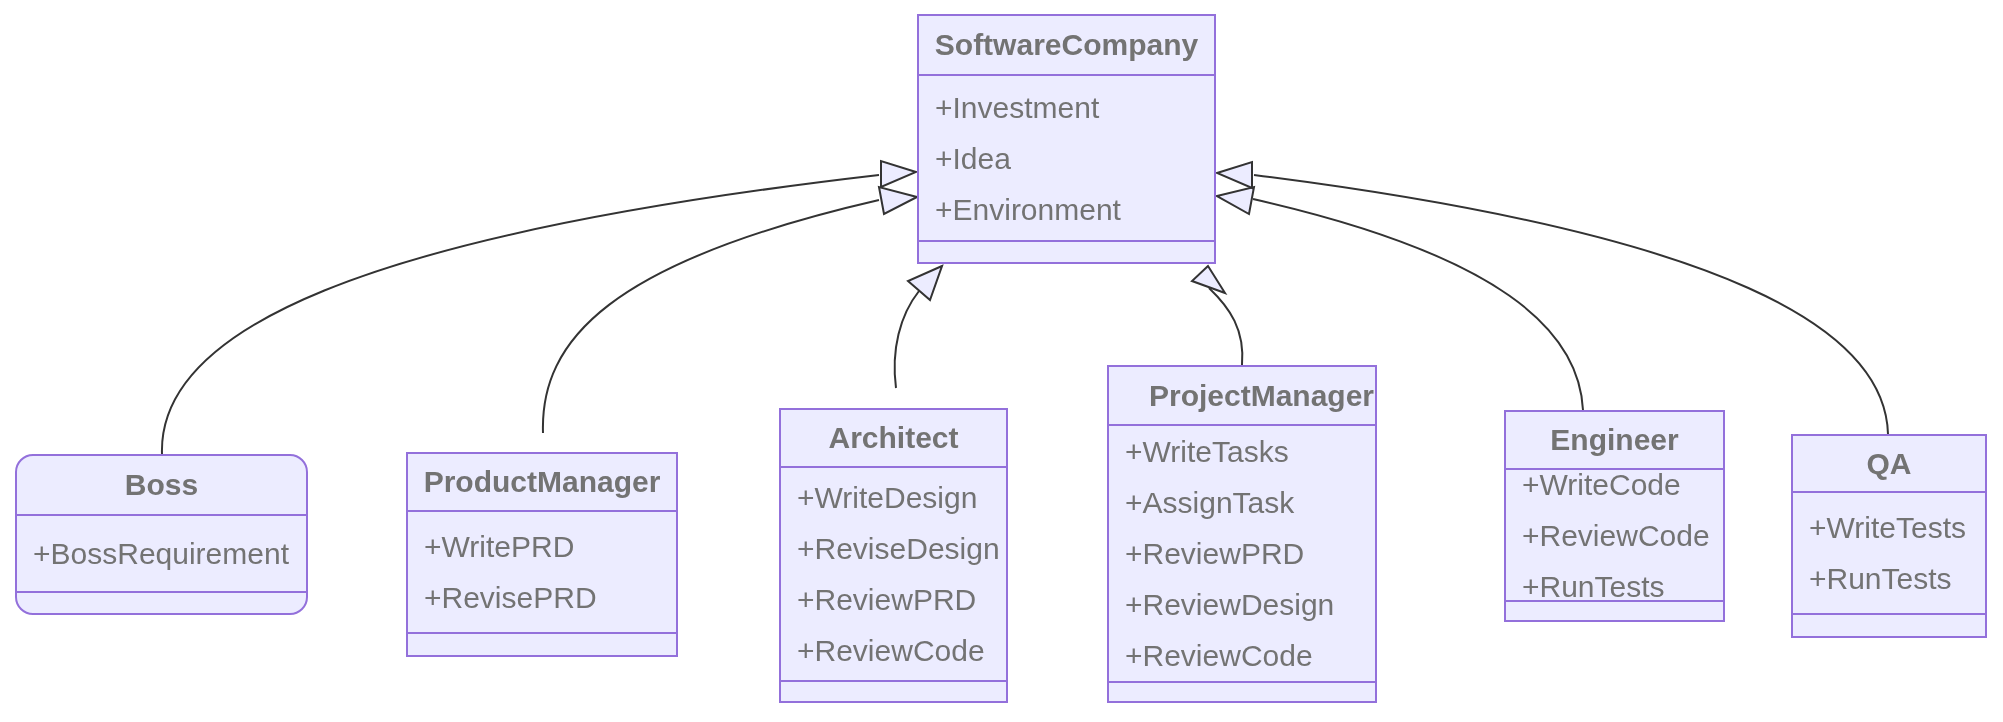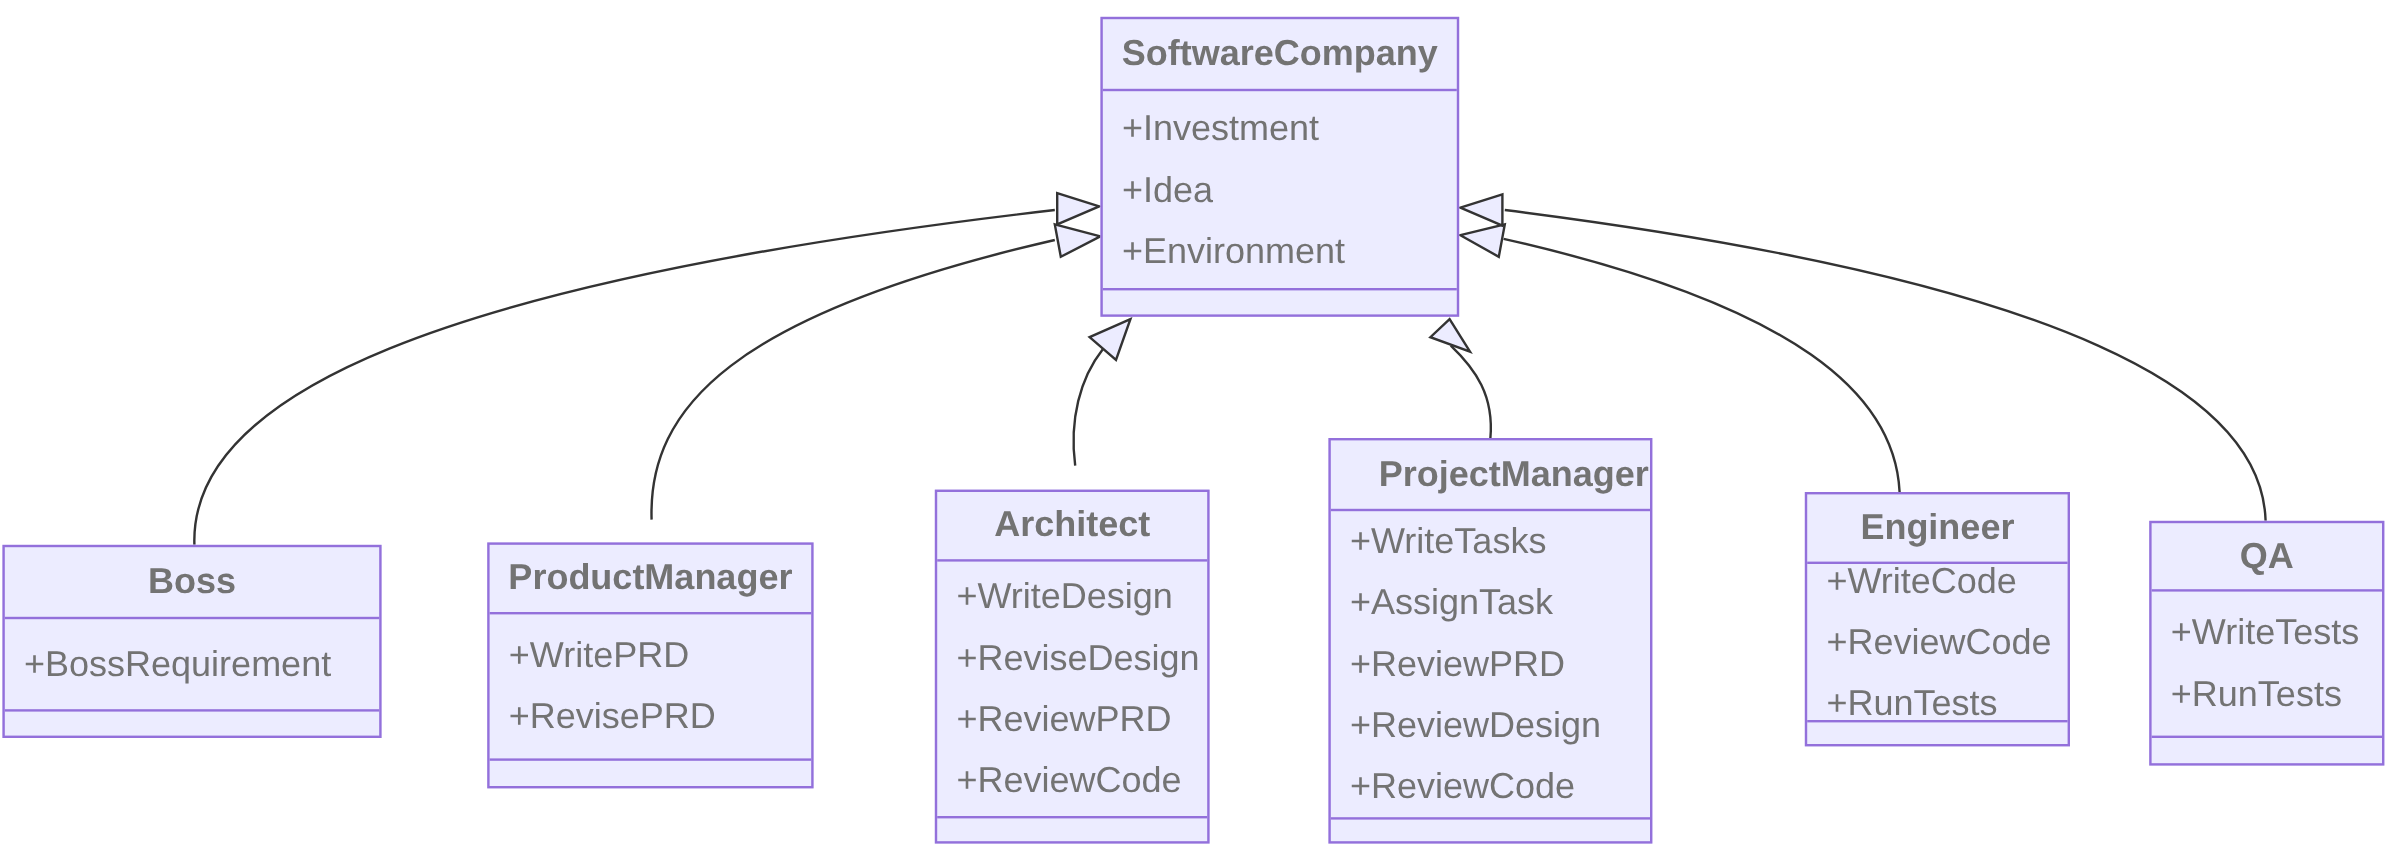--- a/index.html
+++ b/index.html
@@ -91,21 +91,21 @@
   <div class="uml-class" style="left:917px; top:14px; width:299px; height:250px;">
     <div class="uml-title" style="height:60px;">SoftwareCompany</div>
     <div class="uml-attrs">
       <div class="uml-member">+Investment</div>
       <div class="uml-member">+Idea</div>
       <div class="uml-member">+Environment</div>
     </div>
     <div class="uml-empty" style="height:20px;"></div>
   </div>
 
-  <div class="uml-class" style="left:2px; top:454px; width:316px; height:161px;">
+  <div class="uml-class" style="left:15px; top:454px; width:293px; height:161px;border-radius:18px;">
     <div class="uml-title" style="height:60px;">Boss</div>
     <div class="uml-attrs">
       <div class="uml-member">+BossRequirement</div>
     </div>
     <div class="uml-empty" style="height:20px;"></div>
   </div>
 
   <div class="uml-class" style="left:406px; top:433px; width:272px; height:205px;margin-top:19px;">
     <div class="uml-title" style="height:58px;">ProductManager</div>
     <div class="uml-attrs">

